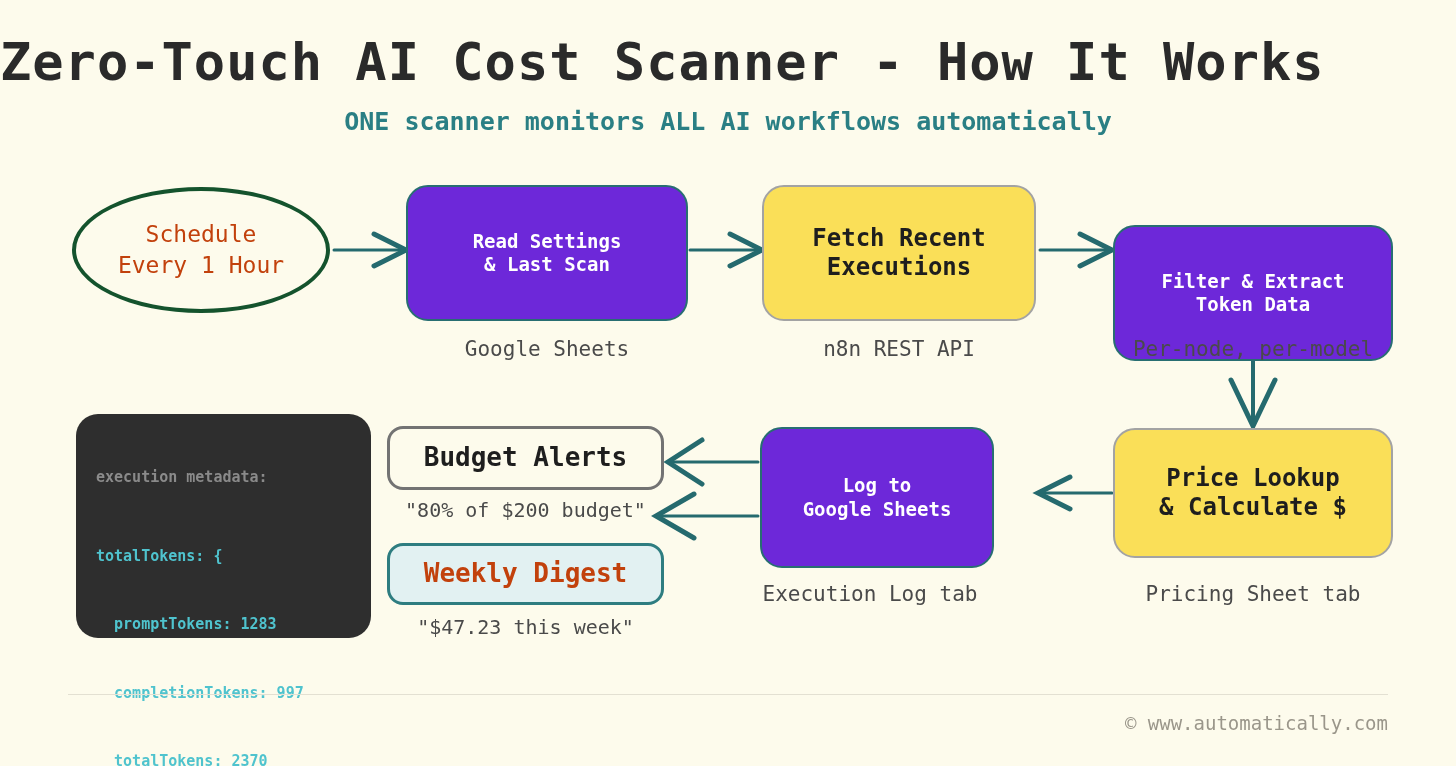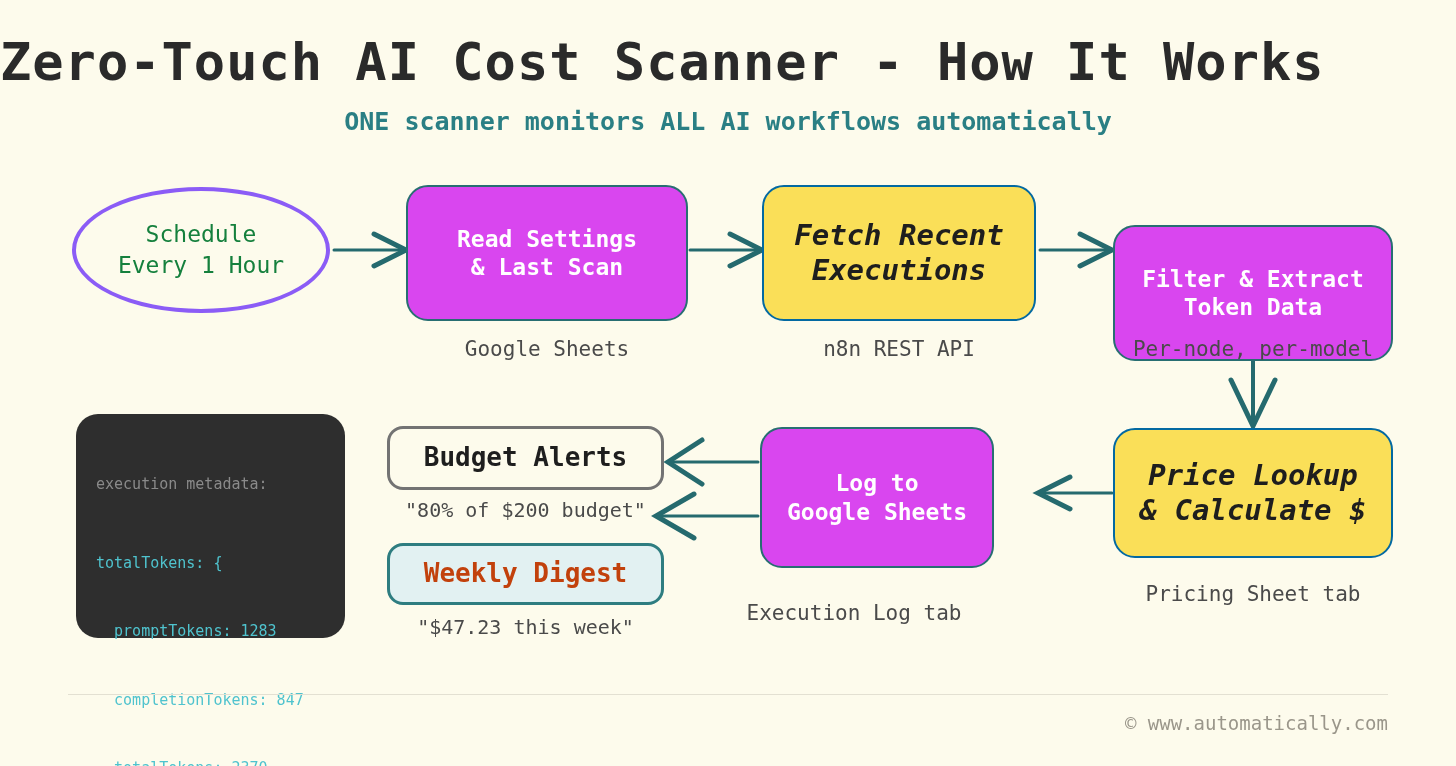--- a/index.html
+++ b/index.html
@@ -56,33 +56,32 @@
     box-sizing: border-box;
     display: flex;
     align-items: center;
     justify-content: center;
     text-align: center;
     border-radius: 22px;
     line-height: 1.22;
     white-space: pre-line;
   }
   .node.teal {
-    background: #d946ef;
+    background: #6d28d9;
     border: 2px solid #286E72;
     color: #FFFFFF;
-    font-size: 23px;
+    font-size: 19px;
     font-weight: bold;
   }
   .node.yellow {
     background: #FADF58;
-    border: 2px solid #0369a1;
+    border: 2px solid #a3a3a3;
     color: #1E1E1E;
-    font-size: 29px;
-    font-weight: bold;
-    font-style: italic;
+    font-size: 24px;
+    font-weight: bold;
   }
   .node.outline-yellow {
     background: #FDFBEC;
     border: 3px solid #737373;
     color: #1E1E1E;
     font-size: 26px;
     font-weight: bold;
     border-radius: 16px;
   }
   .node.outline-teal {
@@ -95,22 +94,22 @@
   }
   .ellipse {
     position: absolute;
     box-sizing: border-box;
     display: flex;
     align-items: center;
     justify-content: center;
     text-align: center;
     border-radius: 50%;
     background: #FDFBEC;
-    border: 4px solid #8b5cf6;
-    color: #15803d;
+    border: 4px solid #14532d;
+    color: #c2410c;
     font-size: 23px;
     line-height: 1.35;
     white-space: pre-line;
   }
 
   
   .caption {
     position: absolute;
     text-align: center;
     font-size: 21px;
@@ -123,30 +122,31 @@
     font-size: 20px;
     color: #4A4A4A;
     white-space: nowrap;
   }
 
   
   .code-card {
     position: absolute;
     left: 76px;
     top: 414px;
-    width: 269px;
+    width: 295px;
     height: 224px;
     box-sizing: border-box;
     background: #2E2E2E;
     border-radius: 22px;
-    padding: 13px 20px 0 20px;
+    padding: 6px 20px 0 20px;
     font-size: 15px;
     line-height: 1.52;
     color: #4FC3CE;
     white-space: pre;
+    font-weight: bold;
   }
   .code-card .meta-head {
     color: #8A8A8A;
     display: block;
     margin-bottom: 11px;
   }
   .code-card .code-line { display: block; }
 
   
   .divider {
@@ -226,37 +226,37 @@
   <div class="node yellow" style="left:1113px; top:428px; width:280px; height:130px;">
     <span>Price Lookup
 &amp; Calculate $</span>
   </div>
   <div class="caption" style="left:1113px; top:582px; width:280px;">Pricing Sheet tab</div>
 
   <div class="node teal" style="left:760px; top:427px; width:234px; height:141px;">
     <span>Log to
 Google Sheets</span>
   </div>
-  <div class="caption" style="left:716px; top:582px; width:276px;margin-top:19px;">Execution Log tab</div>
+  <div class="caption" style="left:732px; top:582px; width:276px;">Execution Log tab</div>
 
   <div class="node outline-yellow" style="left:387px; top:426px; width:277px; height:64px;">
     <span>Budget Alerts</span>
   </div>
   <div class="quote-caption" style="left:387px; top:498px; width:277px;">"80% of $200 budget"</div>
 
   <div class="node outline-teal" style="left:387px; top:543px; width:277px; height:62px;">
     <span>Weekly Digest</span>
   </div>
   <div class="quote-caption" style="left:387px; top:615px; width:277px;">"$47.23 this week"</div>
 
   <div class="code-card">
     <span class="meta-head">execution metadata:</span>
     <span class="code-line">totalTokens: {</span>
     <span class="code-line">  promptTokens: 1283</span>
-    <span class="code-line">  completionTokens: 847</span>
+    <span class="code-line">  completionTokens: 997</span>
     <span class="code-line">  totalTokens: 2370</span>
     
     
   </div>
 
   <div class="divider"></div>
   <div class="footer">© www.automatically.com</div>
 
 </div>
 

